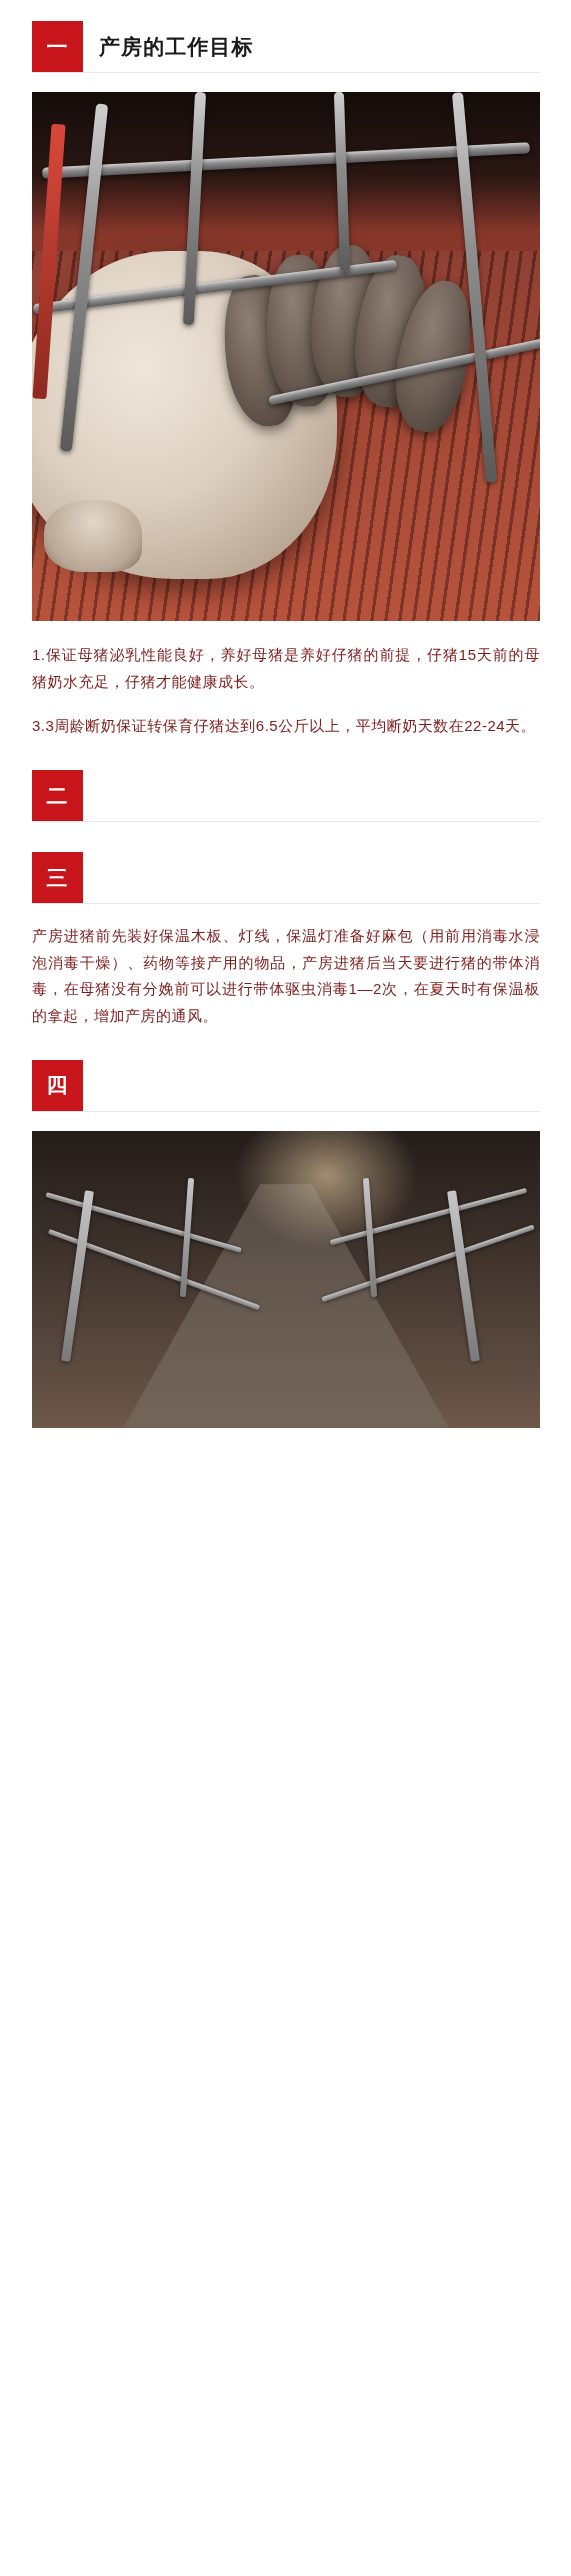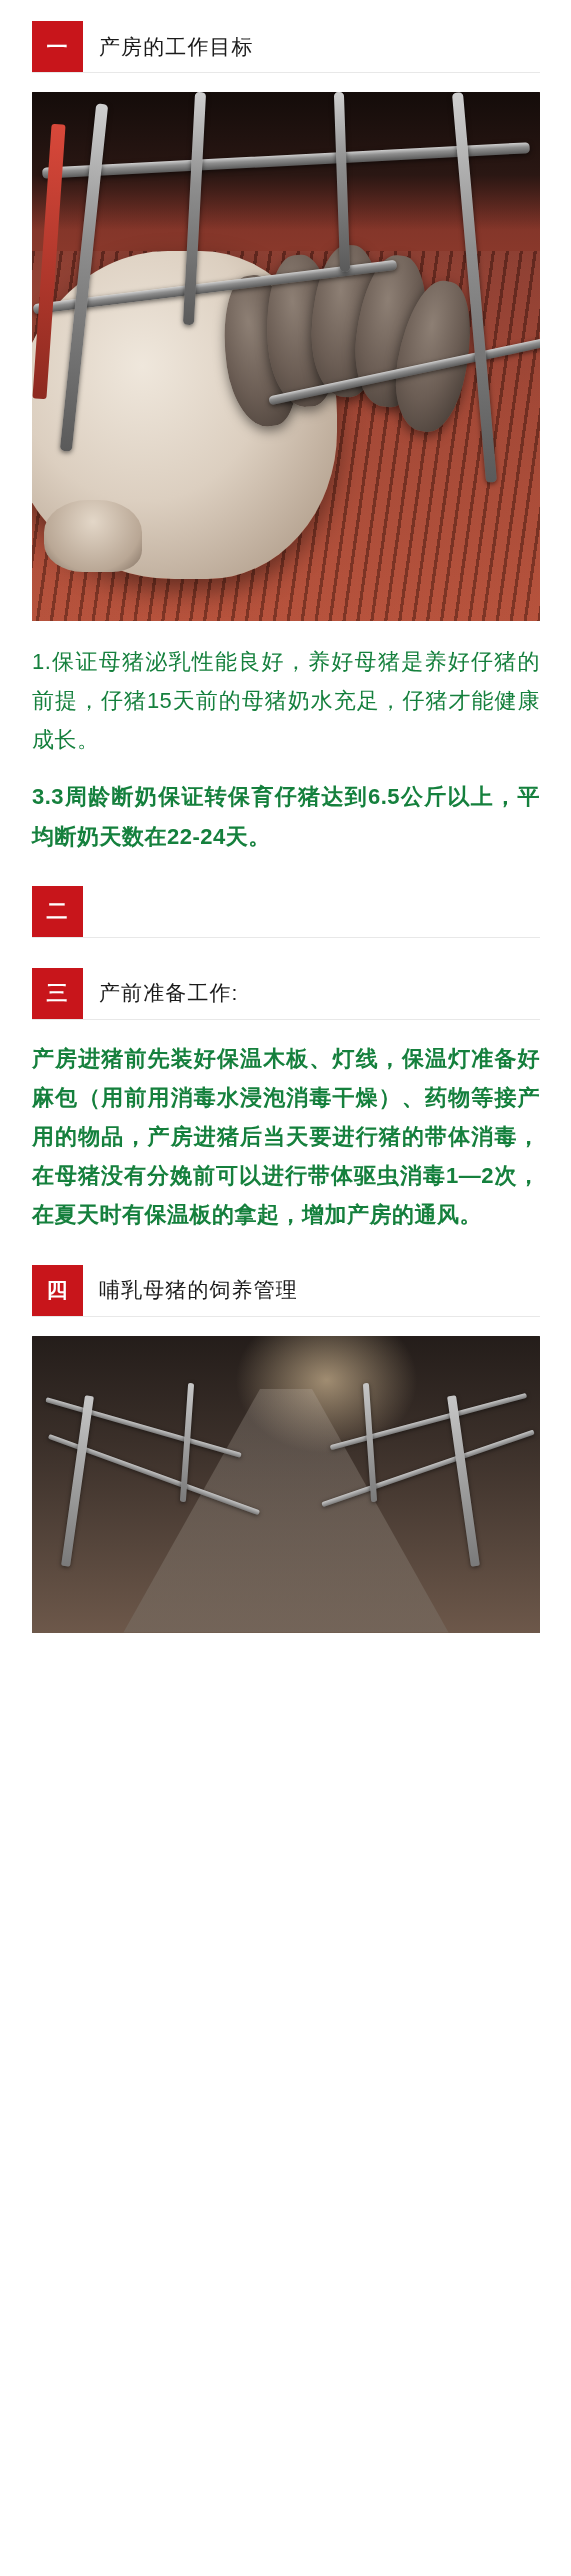--- a/index.html
+++ b/index.html
@@ -39,21 +39,21 @@
     font-size: 21px;
     font-weight: bold;
     letter-spacing: 1.1px;
   }
   .section-head .head-title {
     flex: 1;
     display: flex;
     align-items: center;
     padding-left: 16px;
     font-size: 21px;
-    font-weight: normal;
+    font-weight: bold;
     color: #1b1b1b;
     letter-spacing: 1.1px;
   }
   .section-head.gap-top {
     margin-top: 30px;
   }
 
   
   .photo {
     width: 100%;
@@ -192,28 +192,28 @@
   .r2 { left: 2%;  top: 46%; width: 44%; height: 4.8px;  transform: rotate(20deg); }
   .r3 { left: 58%; top: 28%; width: 40%; height: 5.3px; transform: rotate(-15deg); }
   .r4 { left: 56%; top: 44%; width: 44%; height: 4.8px;  transform: rotate(-19deg); }
   .r5 { left: 8%;  top: 20%; width: 8.5px; height: 58%; transform: rotate(8deg); }
   .r6 { left: 84%; top: 20%; width: 8.5px; height: 58%; transform: rotate(-8deg); }
   .r7 { left: 30%; top: 16%; width: 6.4px; height: 40%; transform: rotate(4deg); }
   .r8 { left: 66%; top: 16%; width: 6.4px; height: 40%; transform: rotate(-4deg); }
 
   
   .para {
-    font-size: 22px;
+    font-size: 15px;
     line-height: 1.78;
     letter-spacing: 0.5px;
-    color: #15803d;
+    color: #7f1d1d;
     margin: 0 0 18px 0;
     text-align: justify;
   }
-  .para:last-child { margin-bottom: 0; font-weight: bold; }
+  .para:last-child { margin-bottom: 0; }
   .block {
     margin-bottom: 24px;
   }
   .block:last-child { margin-bottom: 0; }
 </style>
 </head>
 <body>
 
 <div class="page">
 
@@ -253,30 +253,28 @@
     <p class="para">3.3周龄断奶保证转保育仔猪达到6.5公斤以上，平均断奶天数在22-24天。</p>
   </div>
 
   <div class="section-head gap-top">
     <div class="num-box">二</div>
   </div>
 
 
   <div class="section-head gap-top">
     <div class="num-box">三</div>
-    <div class="head-title">产前准备工作:</div>
   </div>
 
   <div class="block">
     <p class="para">产房进猪前先装好保温木板、灯线，保温灯准备好麻包（用前用消毒水浸泡消毒干燥）、药物等接产用的物品，产房进猪后当天要进行猪的带体消毒，在母猪没有分娩前可以进行带体驱虫消毒1—2次，在夏天时有保温板的拿起，增加产房的通风。</p>
   </div>
 
   <div class="section-head gap-top">
     <div class="num-box">四</div>
-    <div class="head-title">哺乳母猪的饲养管理</div>
   </div>
 
   <div class="photo photo-2">
     <div class="p2-bg"></div>
     <div class="p2-light"></div>
     <div class="p2-aisle"></div>
     <div class="p2-rails">
       <span class="r1"></span>
       <span class="r2"></span>
       <span class="r3"></span>

